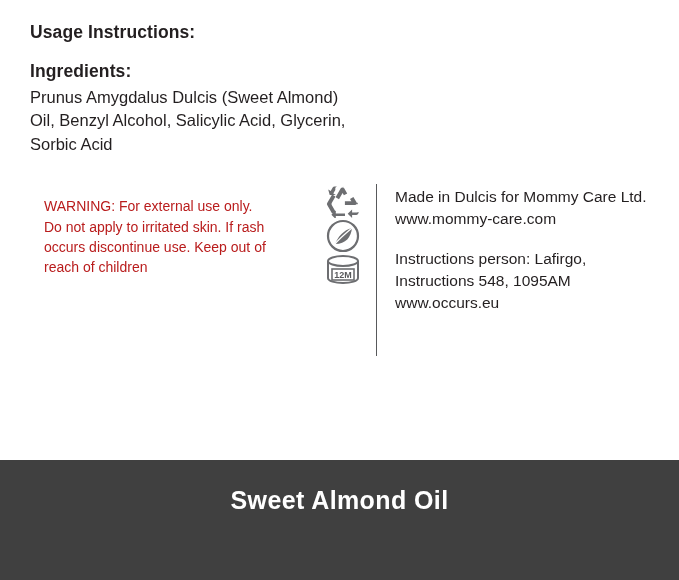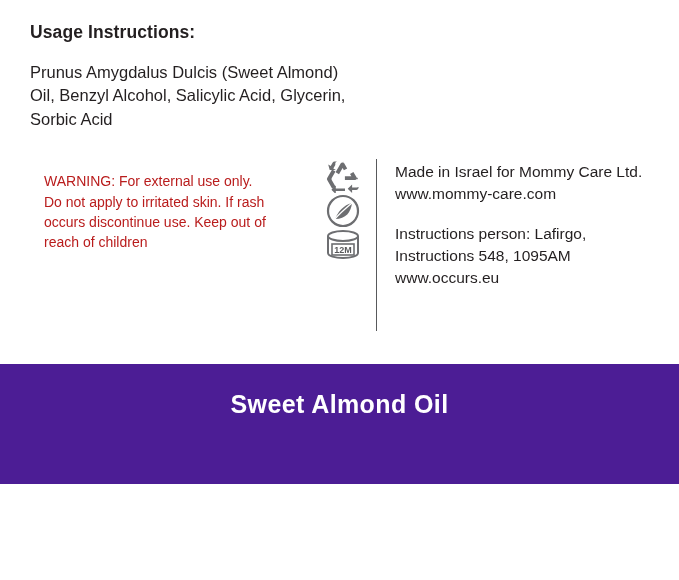--- a/index.html
+++ b/index.html
@@ -10,21 +10,21 @@
     width: 679px;
     height: 580px;
     background: #ffffff;
     font-family: "Liberation Sans", sans-serif;
     color: #231f20;
     overflow: hidden;
   }
   .label {
     position: relative;
     width: 679px;
-    height: 484px;
+    height: 580px;
     box-sizing: border-box;
   }
   .content {
     padding: 22px 30px 0 30px;
   }
   .section-heading {
     font-size: 17.5px;
     font-weight: bold;
     letter-spacing: 0.1px;
     margin: 0 0 4px 0;
@@ -92,21 +92,21 @@
   }
   .made-block-2 {
     margin-top: 18px;
   }
   .footer-bar {
     position: absolute;
     left: 0;
     bottom: 0;
     width: 679px;
     height: 120px;
-    background: #4c1d95;
+    background: #404040;
     display: flex;
     align-items: flex-start;
     justify-content: center;
   }
   .footer-title {
     color: #ffffff;
     font-size: 25px;
     font-weight: bold;
     letter-spacing: 0.4px;
     margin-top: 26px;
@@ -120,20 +120,21 @@
 
 <div class="label">
 
   <div class="content">
 
     <div class="usage-block">
       <div class="section-heading">Usage Instructions:</div>
     </div>
 
     <div class="ingredients-block">
+      <div class="section-heading">Ingredients:</div>
       <p class="body-text ingredients-text">Prunus Amygdalus Dulcis (Sweet Almond) Oil, Benzyl Alcohol, Salicylic Acid, Glycerin, Sorbic Acid</p>
     </div>
 
     <div class="lower">
 
       <div class="warning-col">
         <div class="warning-text">WARNING: For external use only. Do not apply to irritated skin. If rash occurs discontinue use. Keep out of reach of children</div>
       </div>
 
       <div class="icons-col">
@@ -166,21 +167,21 @@
             <rect x="11" y="15" width="22" height="11" fill="#ffffff" stroke="#6d6e71" stroke-width="1.6"></rect>
             <text x="22" y="24" font-family="Liberation Sans, sans-serif" font-size="9" font-weight="bold" fill="#58595b" text-anchor="middle">12M</text>
           </svg>
         </span>
 
       </div>
 
       <div class="divider"></div>
 
       <div class="made-col">
-        <p class="made-text">Made in Israel for Mommy Care Ltd.</p>
+        <p class="made-text">Made in Dulcis for Mommy Care Ltd.</p>
         <p class="made-text">www.mommy-care.com</p>
         <div class="made-block-2">
           <p class="made-text">Instructions person: Lafirgo,</p>
           <p class="made-text">Instructions 548, 1095AM</p>
           <p class="made-text">www.occurs.eu</p>
         </div>
       </div>
 
     </div>
   </div>

